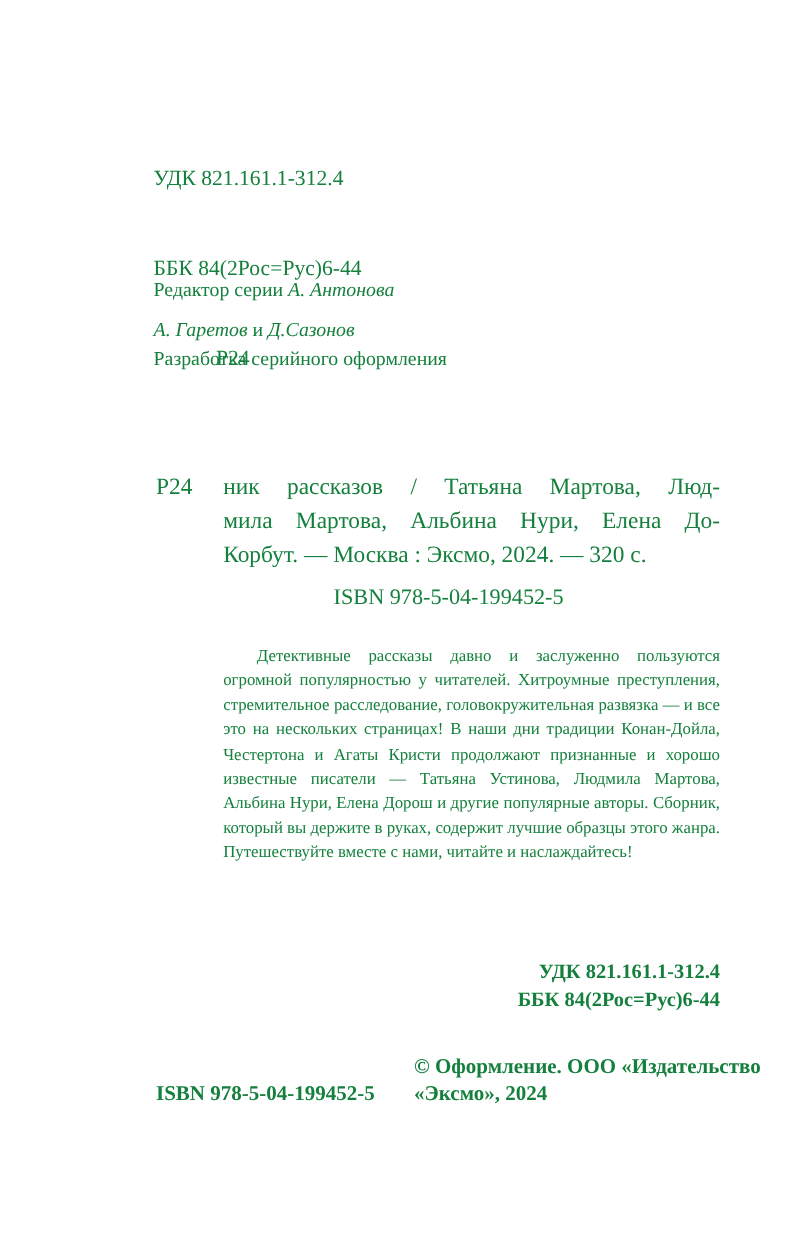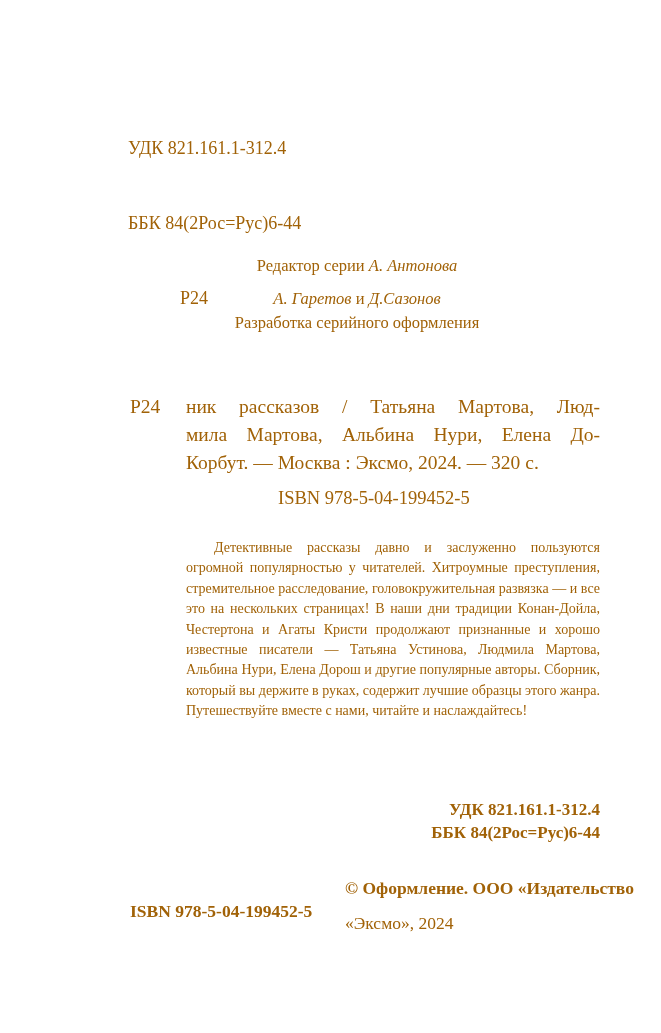--- a/index.html
+++ b/index.html
@@ -1,46 +1,44 @@
 <!DOCTYPE html>
 <html><head>
 <meta charset="utf-8">
 <style>
   html, body { margin: 0; padding: 0; background: #ffffff; }
   .page {
     position: relative;
     width: 661px;
     height: 1033px;
     background: #ffffff;
-    color: #a16207;
+    color: #15803d;
     font-family: "Liberation Serif", "DejaVu Serif", serif;
     overflow: hidden;
   }
   .b { font-weight: bold; }
   .i { font-style: italic; }
 
   .top-block {
     position: absolute;
     left: 128px;
     top: 86px;
     font-size: 18px;
     line-height: 25px;
     white-space: pre;
   }
   .top-code { margin-left: 52px; }
 
   .editors-block {
     position: absolute;
-    left: 121px;
+    left: 128px;
     top: 230px;
     width: 472px;
-    text-align: center;
     font-size: 16.5px;
     line-height: 24px;
-    margin-top: 24px;
   }
   .editors-line1 { margin-bottom: 9px; }
 
   .bib-record {
     position: absolute;
     left: 130px;
     top: 393px;
     width: 470px;
     font-size: 19.5px;
     line-height: 28px;
@@ -101,23 +99,22 @@
     top: 901px;
     font-size: 17.5px;
     font-weight: bold;
     white-space: pre;
   }
   .footer-copyright2 {
     position: absolute;
     left: 345px;
     top: 901px;
     font-size: 17.5px;
-    font-weight: normal;
+    font-weight: bold;
     white-space: pre;
-    margin-top: 12px;
   }
 </style>
 </head>
 <body>
 
 <div class="page">
 
   <div class="top-block">
     <div>УДК 821.161.1-312.4</div>
     <div>ББК 84(2Рос=Рус)6-44</div>

